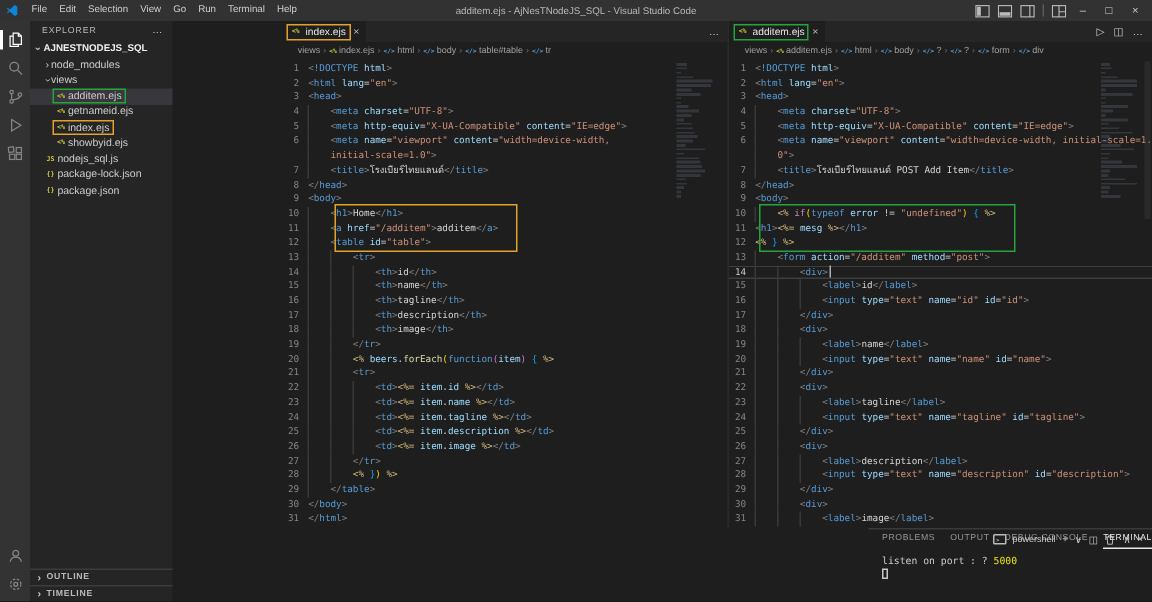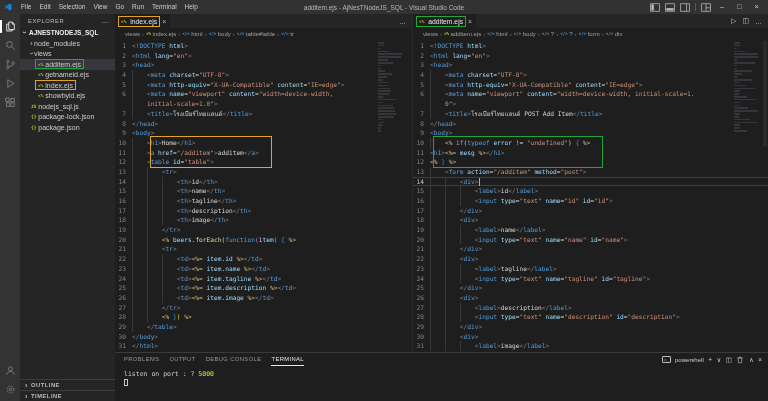--- a/index.html
+++ b/index.html
@@ -32,21 +32,21 @@
   .trow.sel{background:#37373d;}
   .chev{display:inline-block;font-size:7px;color:#c5c5c5;width:5px;text-align:center;flex:none;}
   .chev.down{transform:rotate(90deg);}
   .ficon{font-family:"DejaVu Sans Mono",monospace;font-size:4.4px;font-weight:bold;color:#cbcb41;flex:none;margin-right:2px;}
   .tlw{display:inline-flex;align-items:center;padding:0.5px 2px;}
   .ann-yellow{outline:1.5px solid var(--ann-y);}
   .ann-green{outline:1.5px solid var(--ann-g);}
   .sb-bottom{margin-top:auto;}
   .sb-sec{height:11px;border-top:1px solid #3c3c3c;display:flex;align-items:center;font-size:5.8px;font-weight:bold;letter-spacing:.5px;color:#bbbbbb;padding-left:4px;gap:2px;}
   
-  .workbench{flex:1;display:flex;flex-direction:column;min-width:0;}
+  .workbench{flex:1;display:flex;flex-direction:column;min-width:0;align-items:flex-end;}
   .editors{flex:1;display:flex;min-height:0;}
   .editor{background:#1e1e1e;display:flex;flex-direction:column;position:relative;min-width:0;}
   .editor-left{width:297px;flex:none;}
   .editor-right{flex:1;border-left:1px solid #2a2a2a;}
   .tabbar{height:14px;flex:none;background:#252526;display:flex;align-items:stretch;}
   .tab{display:flex;align-items:center;background:#1e1e1e;padding:0 4px;}
   .tab-inner{display:inline-flex;align-items:center;gap:2px;padding:1px 2px;}
   .tab-label{font-size:6.8px;color:#e7e7e7;}
   .tab-close{font-size:7px;color:#bbbbbb;margin-left:3px;}
   .tab-actions{margin-left:auto;display:flex;align-items:center;gap:6px;padding-right:6px;color:#cccccc;font-size:7px;}

